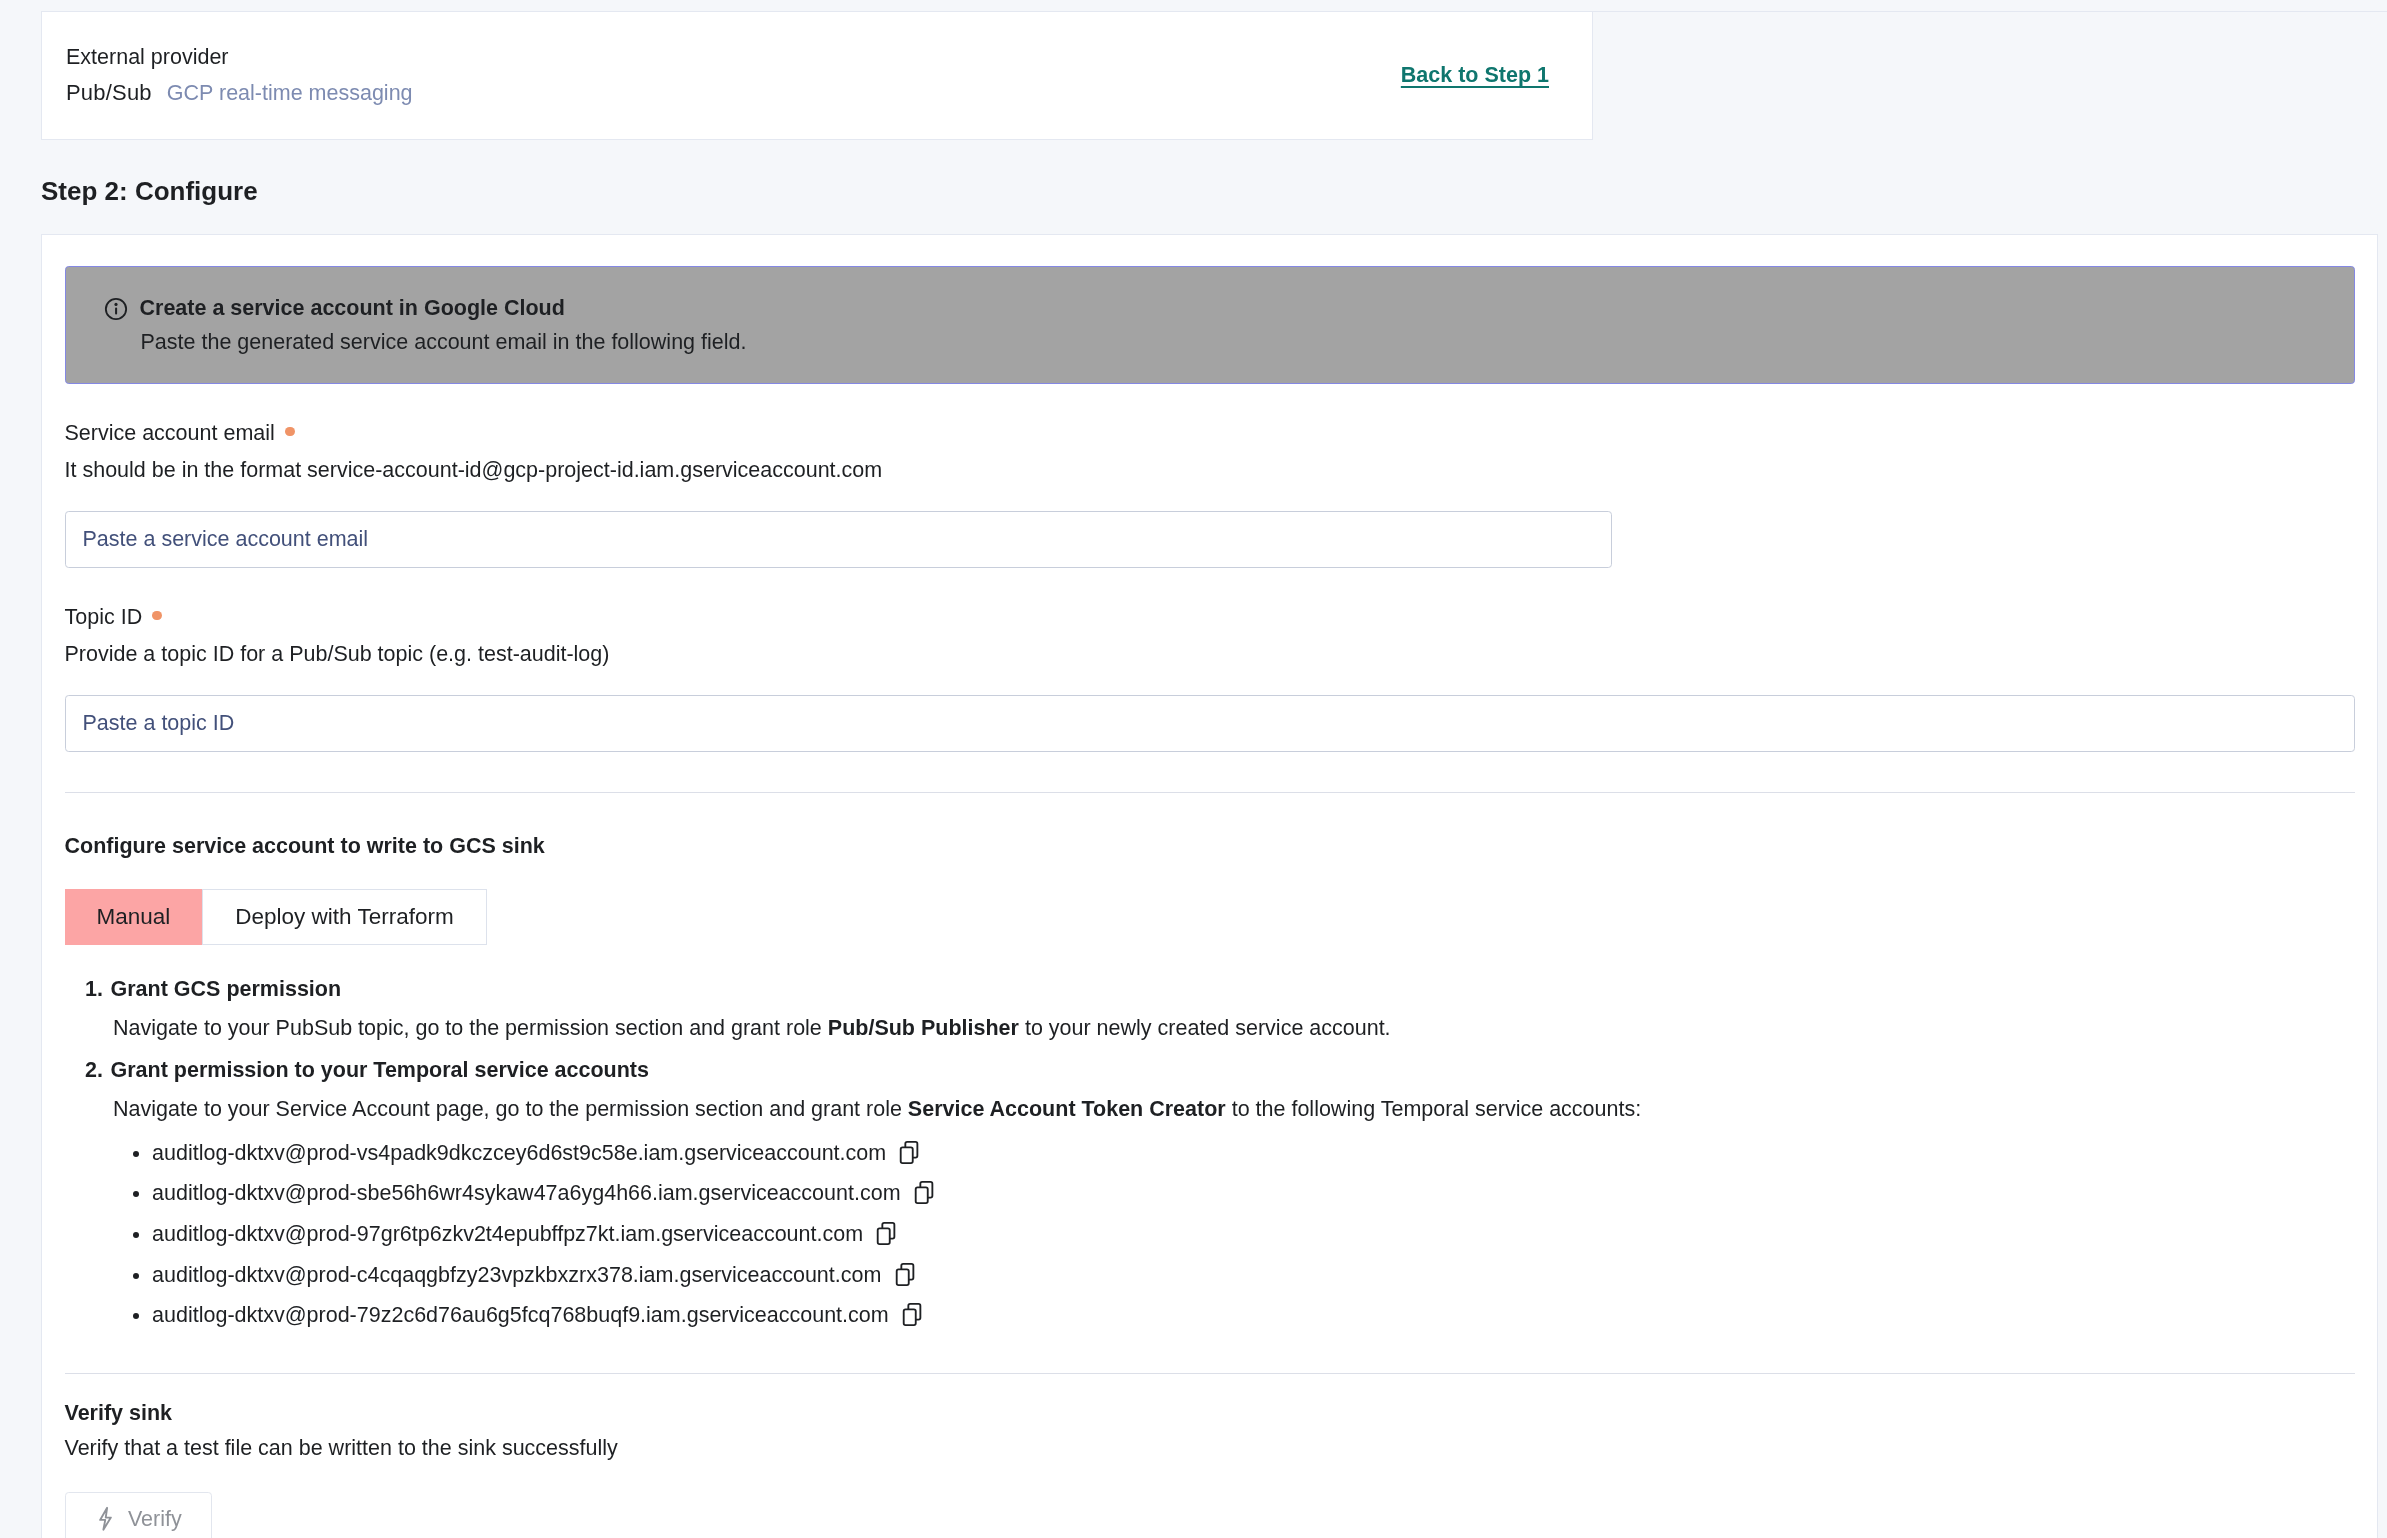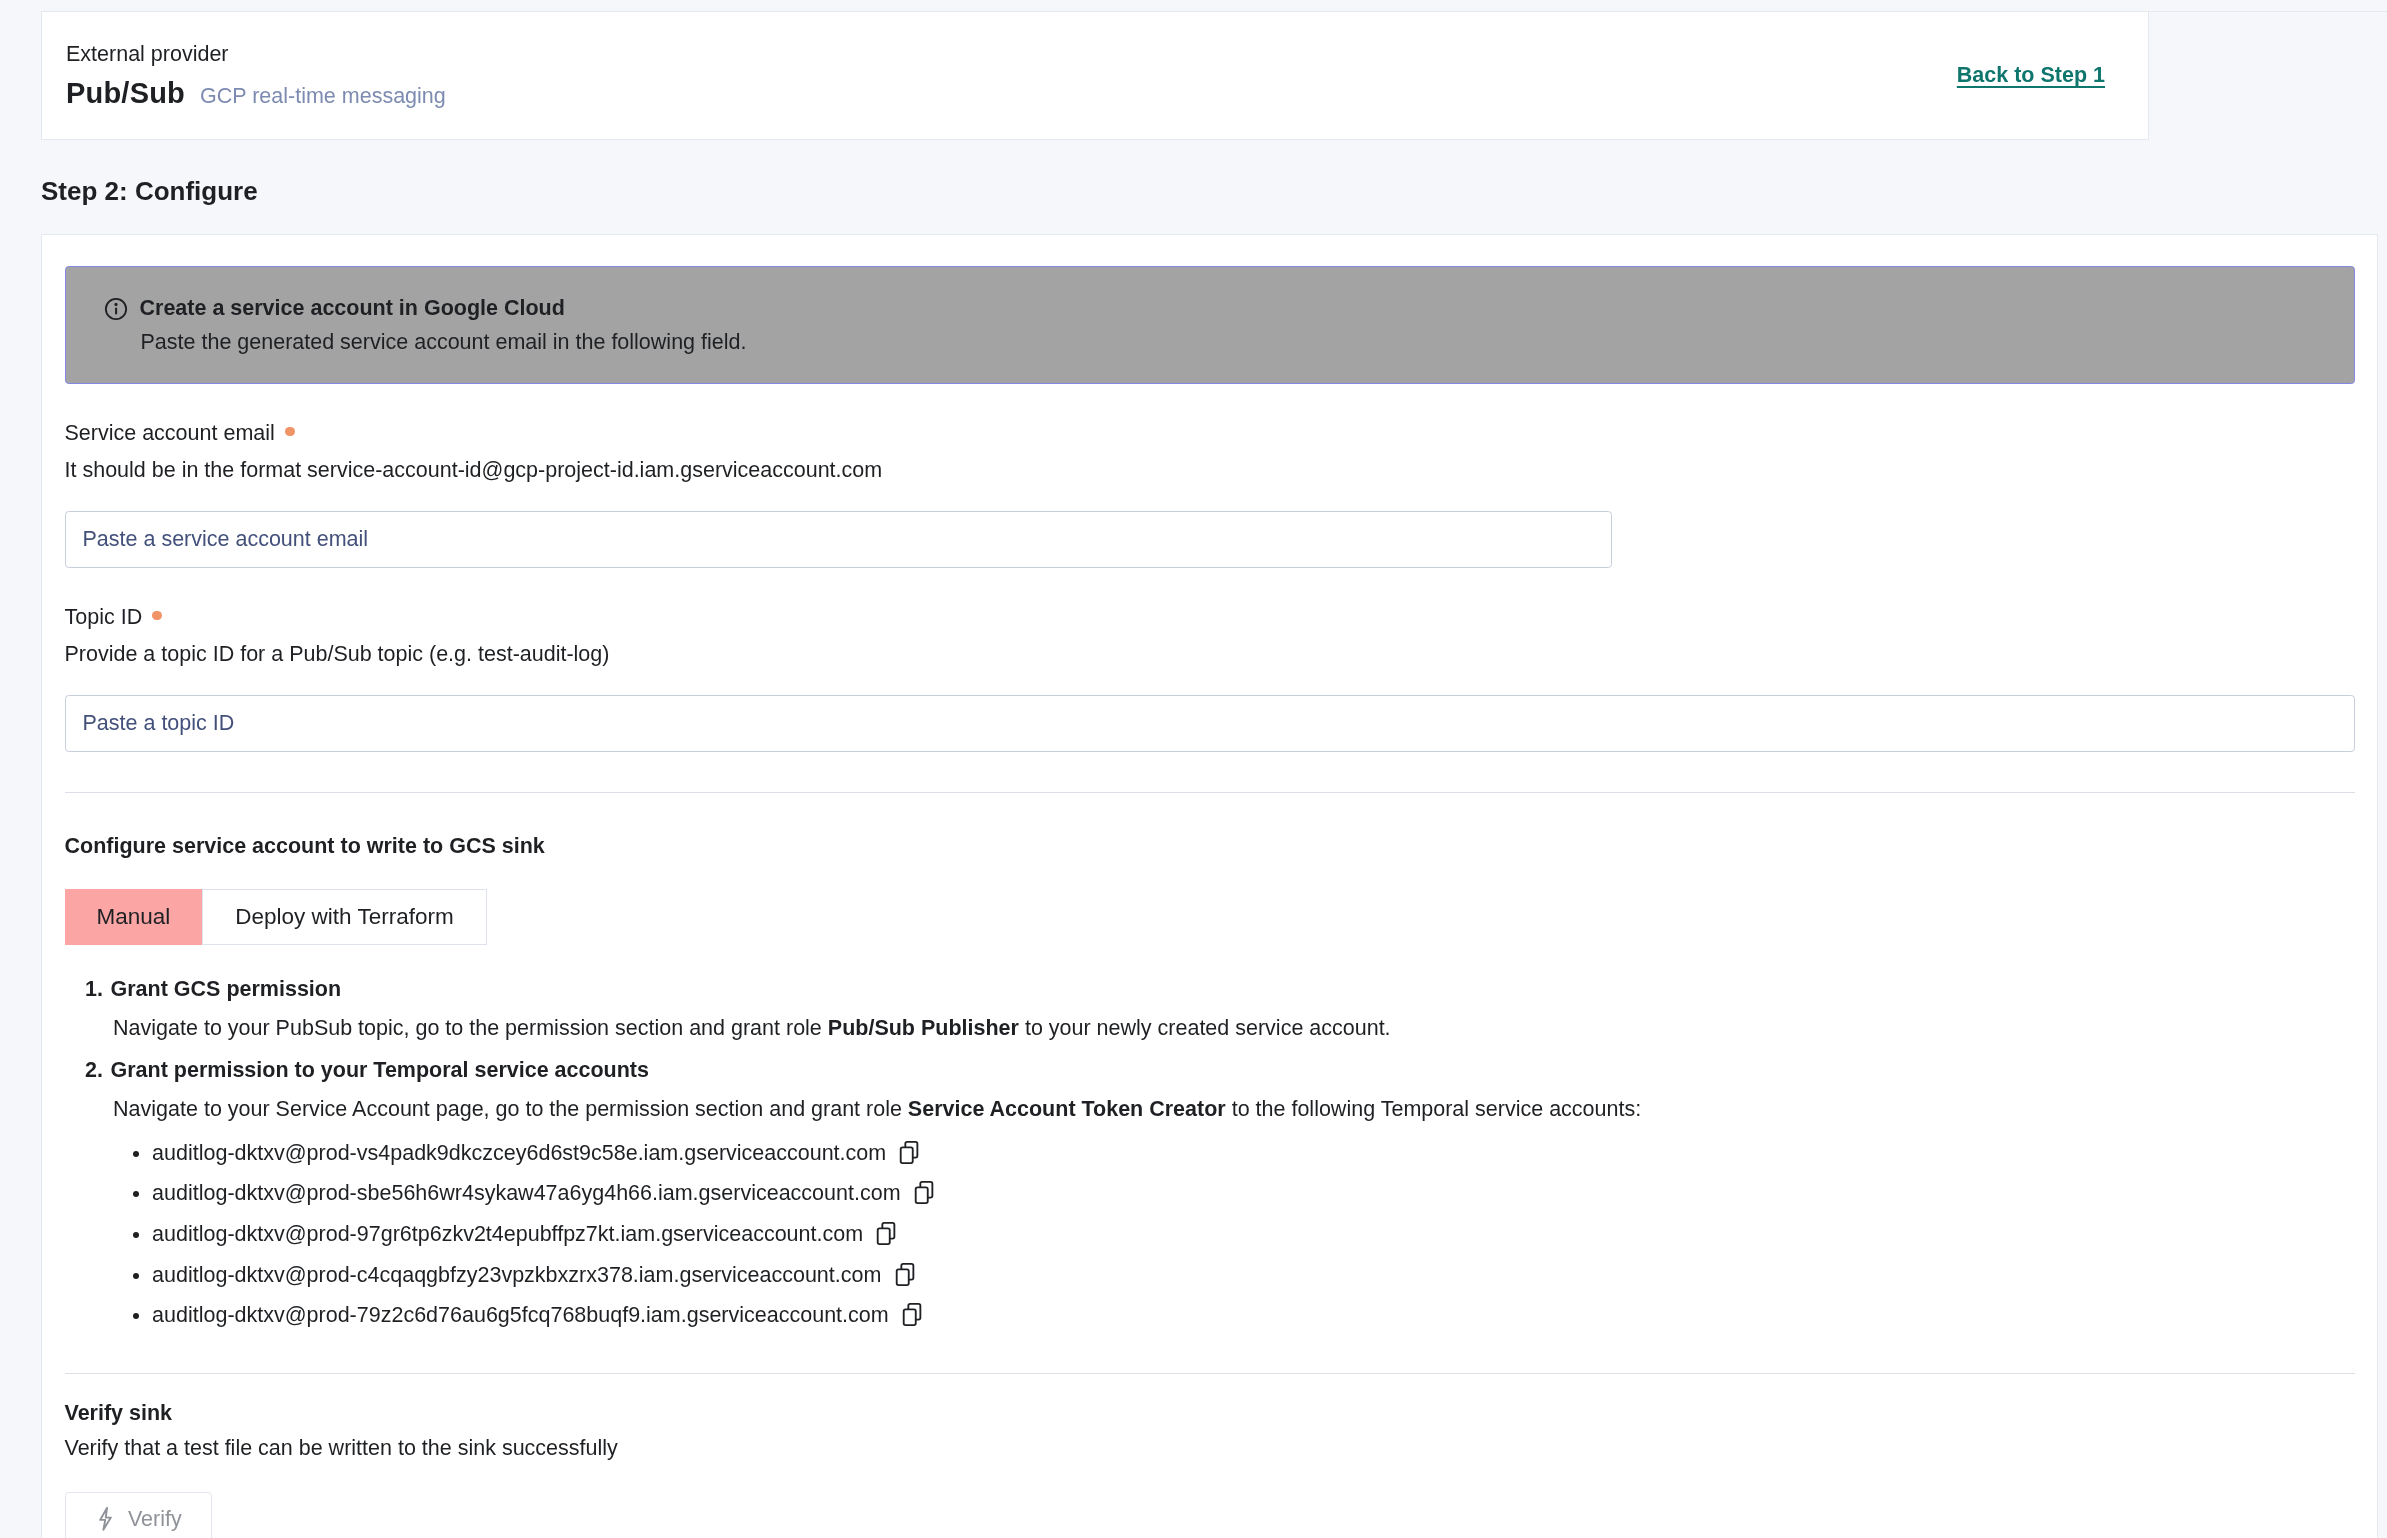--- a/index.html
+++ b/index.html
@@ -10,30 +10,30 @@
     color:#1e2023;
     font-size:21.5px;
   }
   .viewport { width:2387px; height:1538px; position:relative; overflow:hidden; }
   .top-rule { position:absolute; top:11.2px; left:41px; right:0; height:0.9px; background:#e4e8f1; }
 
   
   .provider-card {
     position:relative;
     margin-left:41px; margin-top:11.2px;
-    width:2108px; height:129px;
+    width:1552px; height:129px;
     background:#ffffff;
     border:0.9px solid #e4e8f1;
     display:flex; align-items:center; justify-content:space-between;
     padding:0 43px 0 24px;
   }
   .provider-left { display:flex; flex-direction:column; gap:10.3px; }
   .eyebrow { font-size:21.5px; color:#1e2023; }
   .provider-name-row { display:flex; align-items:baseline; gap:15px; }
-  .provider-name { font-size:29px; font-weight:700; letter-spacing:0.2px; }
+  .provider-name { font-size:22px; font-weight:400; letter-spacing:0.2px; }
   .provider-desc { font-size:21.5px; color:#7d8bb1; }
   .back-link {
     font-size:21.5px; font-weight:600; color:#0f766e;
     text-decoration:underline; text-underline-offset:3.7px; cursor:pointer;
   }
 
   
   .step-title { margin:36px 0 0 41px; font-size:26px; font-weight:700; }
 
   

